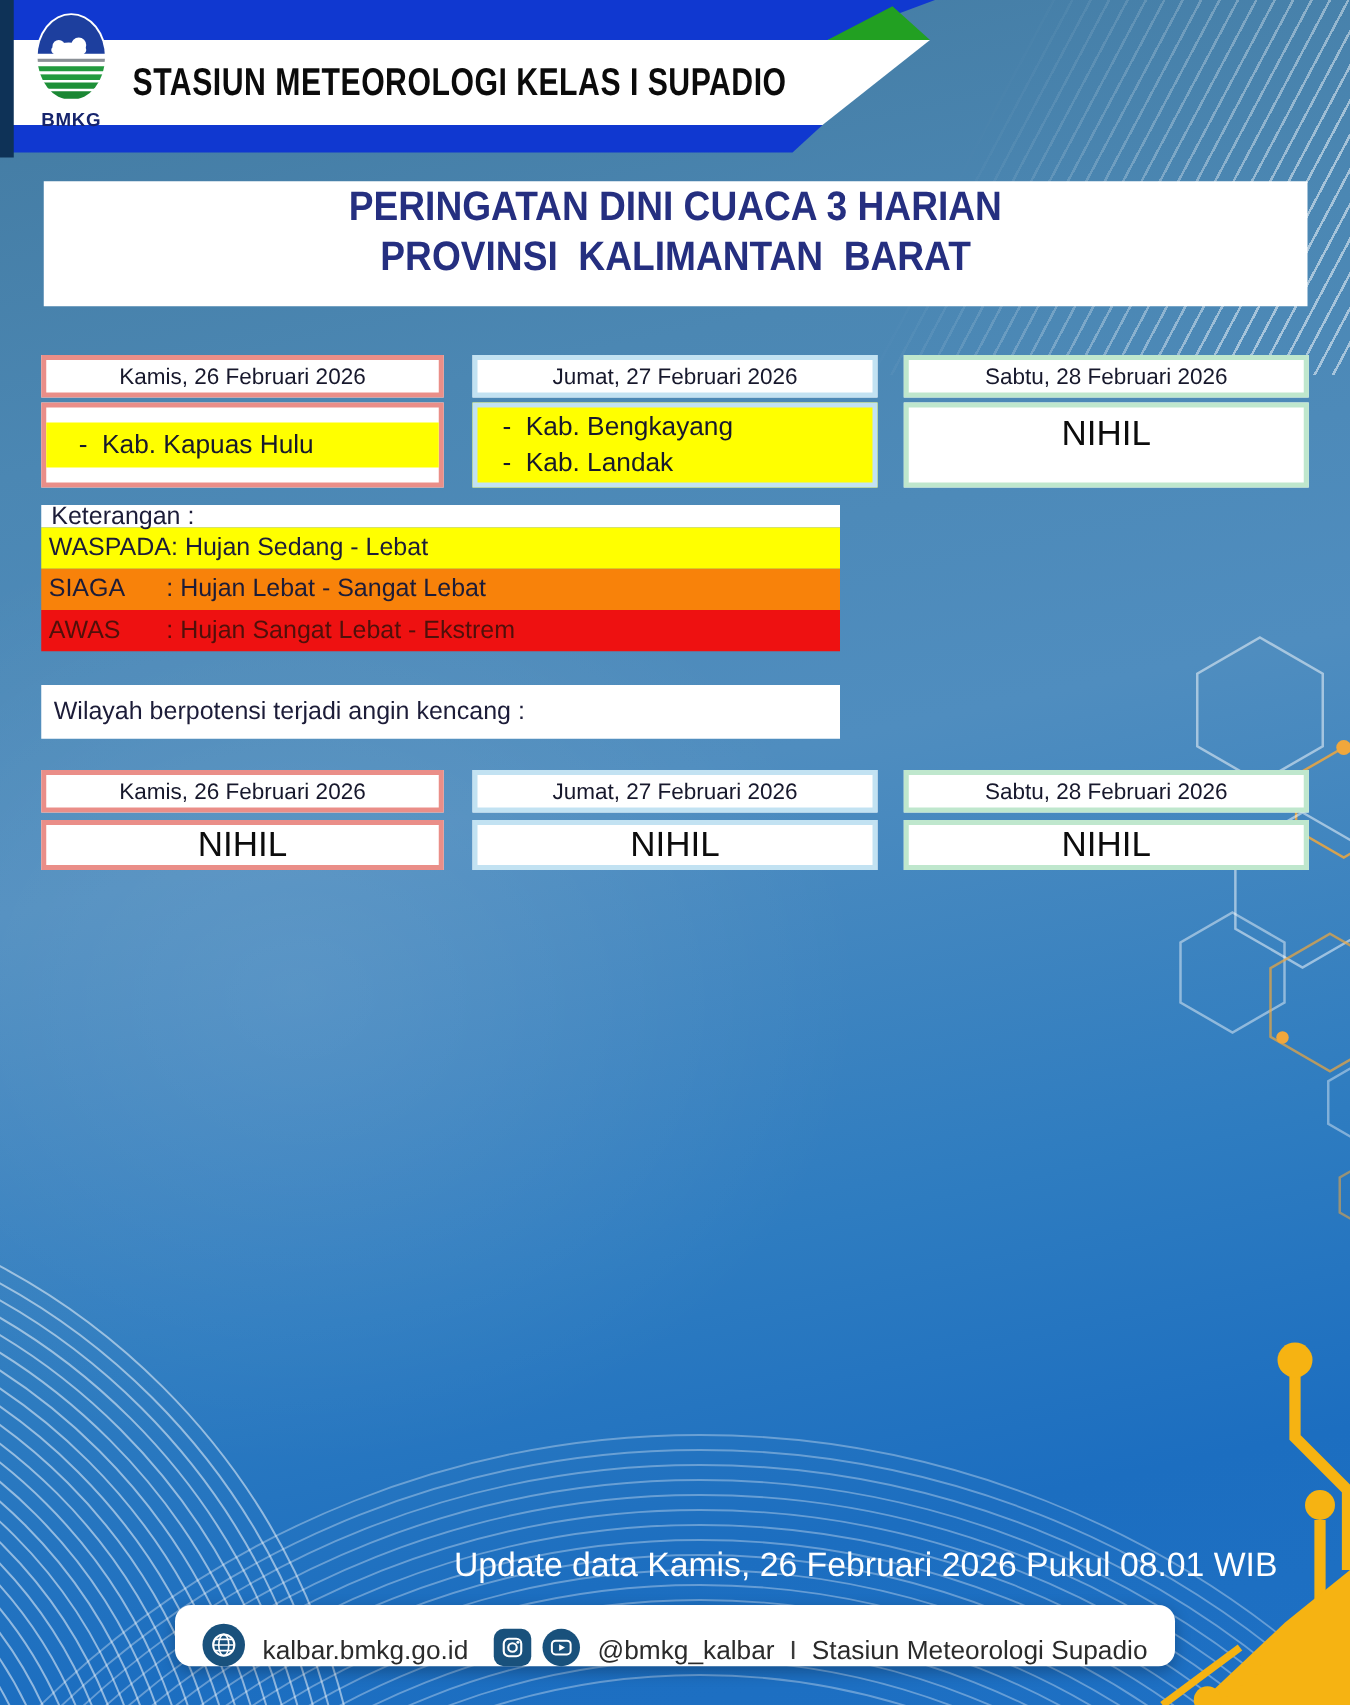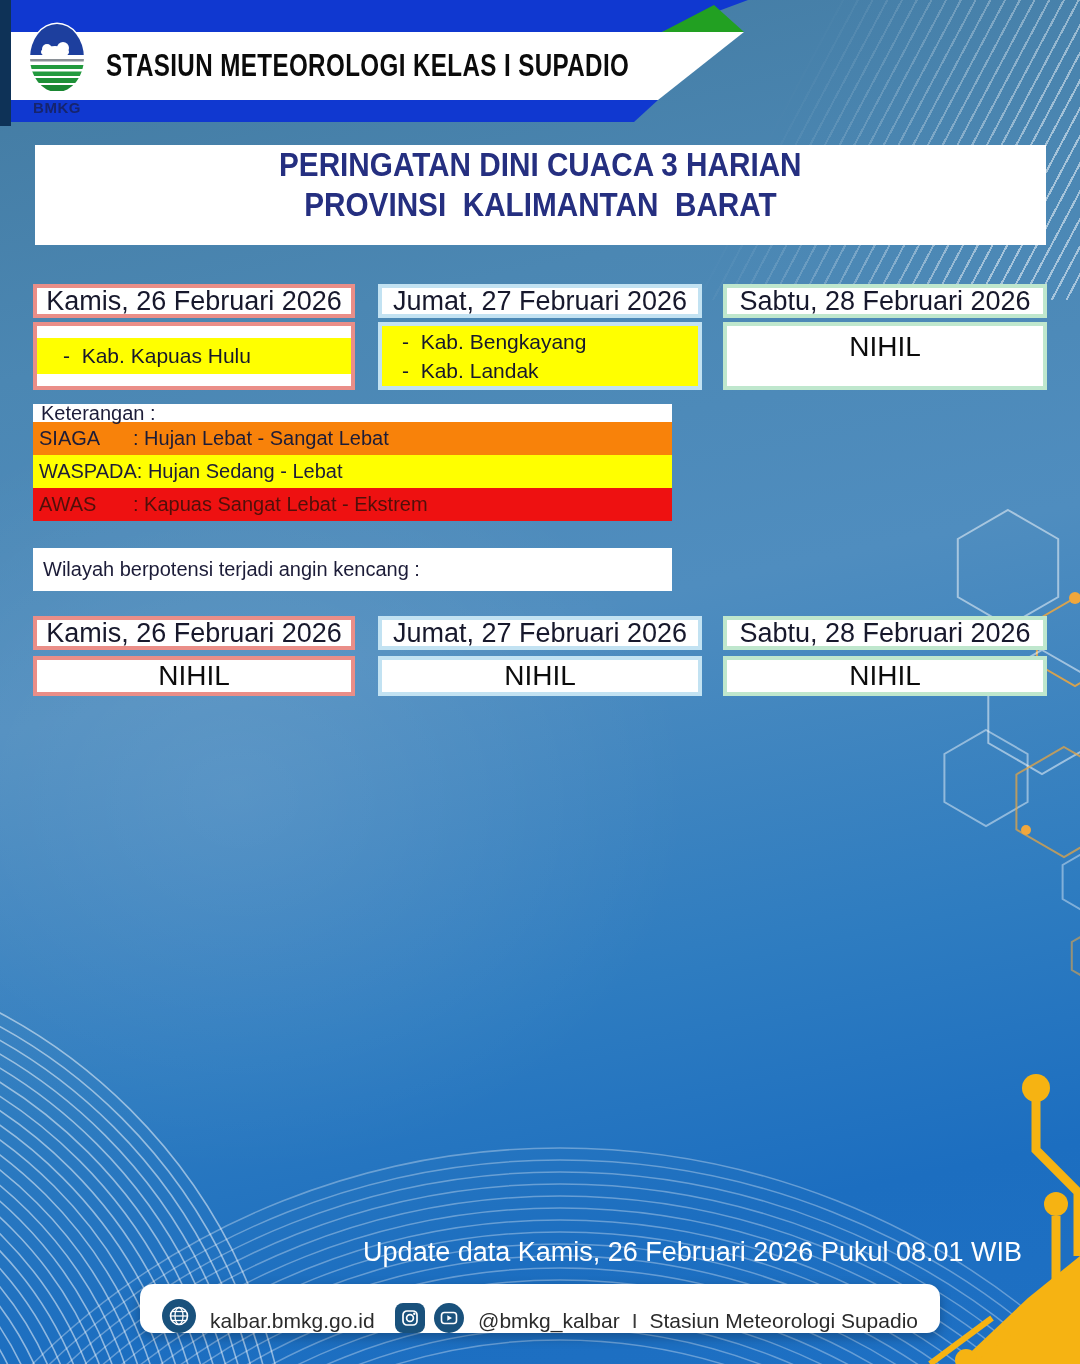--- a/index.html
+++ b/index.html
@@ -16,41 +16,41 @@
   
   .stripes{
     position:absolute; top:0; right:0; width:400px; height:300px; z-index:1;
     background:repeating-linear-gradient(118deg, rgba(255,255,255,.5) 0 2px, transparent 2px 13px);
     -webkit-mask-image:linear-gradient(295deg,#000 18%, transparent 72%);
             mask-image:linear-gradient(295deg,#000 18%, transparent 72%);
   }
   #deco{position:absolute; inset:0; z-index:1; pointer-events:none;}
   
   .header{position:absolute; top:0; left:0; width:1080px; height:130px; z-index:4;}
-  .logo{position:absolute; left:20px; top:22px; width:74px; z-index:5; text-align:center;}
+  .logo{position:absolute; left:20px; top:10px; width:74px; z-index:5; text-align:center;}
   .logo-label{font-size:15px; font-weight:bold; color:#16246d; letter-spacing:.5px; margin-top:1px;}
   .station{
     position:absolute; left:106px; top:32px; height:68px; line-height:68px; z-index:5;
     font-size:31px; font-weight:bold; color:#0b0b0b; white-space:nowrap;
     transform:scaleX(.78); transform-origin:left center; letter-spacing:.5px;
   }
   
   .layer{position:absolute; inset:0; z-index:3;}
   .title-box{
     position:absolute; left:35px; top:145px; width:1011px; height:100px; background:#fff;
     display:flex; flex-direction:column; align-items:center; justify-content:flex-start;
   }
   .title-line{
     font-size:33px; font-weight:bold; color:#252f80; line-height:40px; white-space:pre;
     transform:scaleX(.9); transform-origin:center;
   }
   .datebox{
     position:absolute; height:34px; background:#fff; border:4px solid #000; box-sizing:border-box;
     display:flex; align-items:center; justify-content:center;
-    font-size:27px; color:#17182c;
+    font-size:18px; color:#17182c;
   }
   .valuebox{
     position:absolute; background:#fff; border:4px solid #000; box-sizing:border-box;
     display:flex; align-items:center; justify-content:center;
     font-size:28px; color:#0c0c0c;
   }
   .b-salmon{border-color:#ea8e88;}
   .b-blue{border-color:#c2e2f2;}
   .b-mint{border-color:#bfe7cd;}
   .c1{left:33px; width:322px;} .c2{left:378px; width:324px;} .c3{left:723px; width:324px;}
@@ -205,31 +205,31 @@
       <div class="hl-strip">-  Kab. Kapuas Hulu</div>
     </div>
     <div class="valuebox regionbox fill-yellow r-body1 c2 b-blue">
       <div class="line">-  Kab. Bengkayang</div>
       <div class="line">-  Kab. Landak</div>
     </div>
     <div class="valuebox nihil-high r-body1 c3 b-mint">NIHIL</div>
 
     <div class="legend">
       <div class="legend-title">Keterangan :</div>
+      <div class="legend-row row-waspada">
+        <span class="lab">WASPADA</span>
+        <span class="desc">: Hujan Sedang - Lebat</span>
+      </div>
       <div class="legend-row row-siaga">
         <span class="lab">SIAGA</span>
         <span class="desc">: Hujan Lebat - Sangat Lebat</span>
       </div>
-      <div class="legend-row row-waspada">
-        <span class="lab">WASPADA</span>
-        <span class="desc">: Hujan Sedang - Lebat</span>
-      </div>
       <div class="legend-row row-awas">
         <span class="lab">AWAS</span>
-        <span class="desc">: Kapuas Sangat Lebat - Ekstrem</span>
+        <span class="desc">: Hujan Sangat Lebat - Ekstrem</span>
       </div>
     </div>
 
     <div class="wind-title">Wilayah berpotensi terjadi angin kencang :</div>
 
     <div class="datebox r-date2 c1 b-salmon">Kamis, 26 Februari 2026</div>
     <div class="datebox r-date2 c2 b-blue">Jumat, 27 Februari 2026</div>
     <div class="datebox r-date2 c3 b-mint">Sabtu, 28 Februari 2026</div>
 
     <div class="valuebox r-body2 c1 b-salmon">NIHIL</div>

